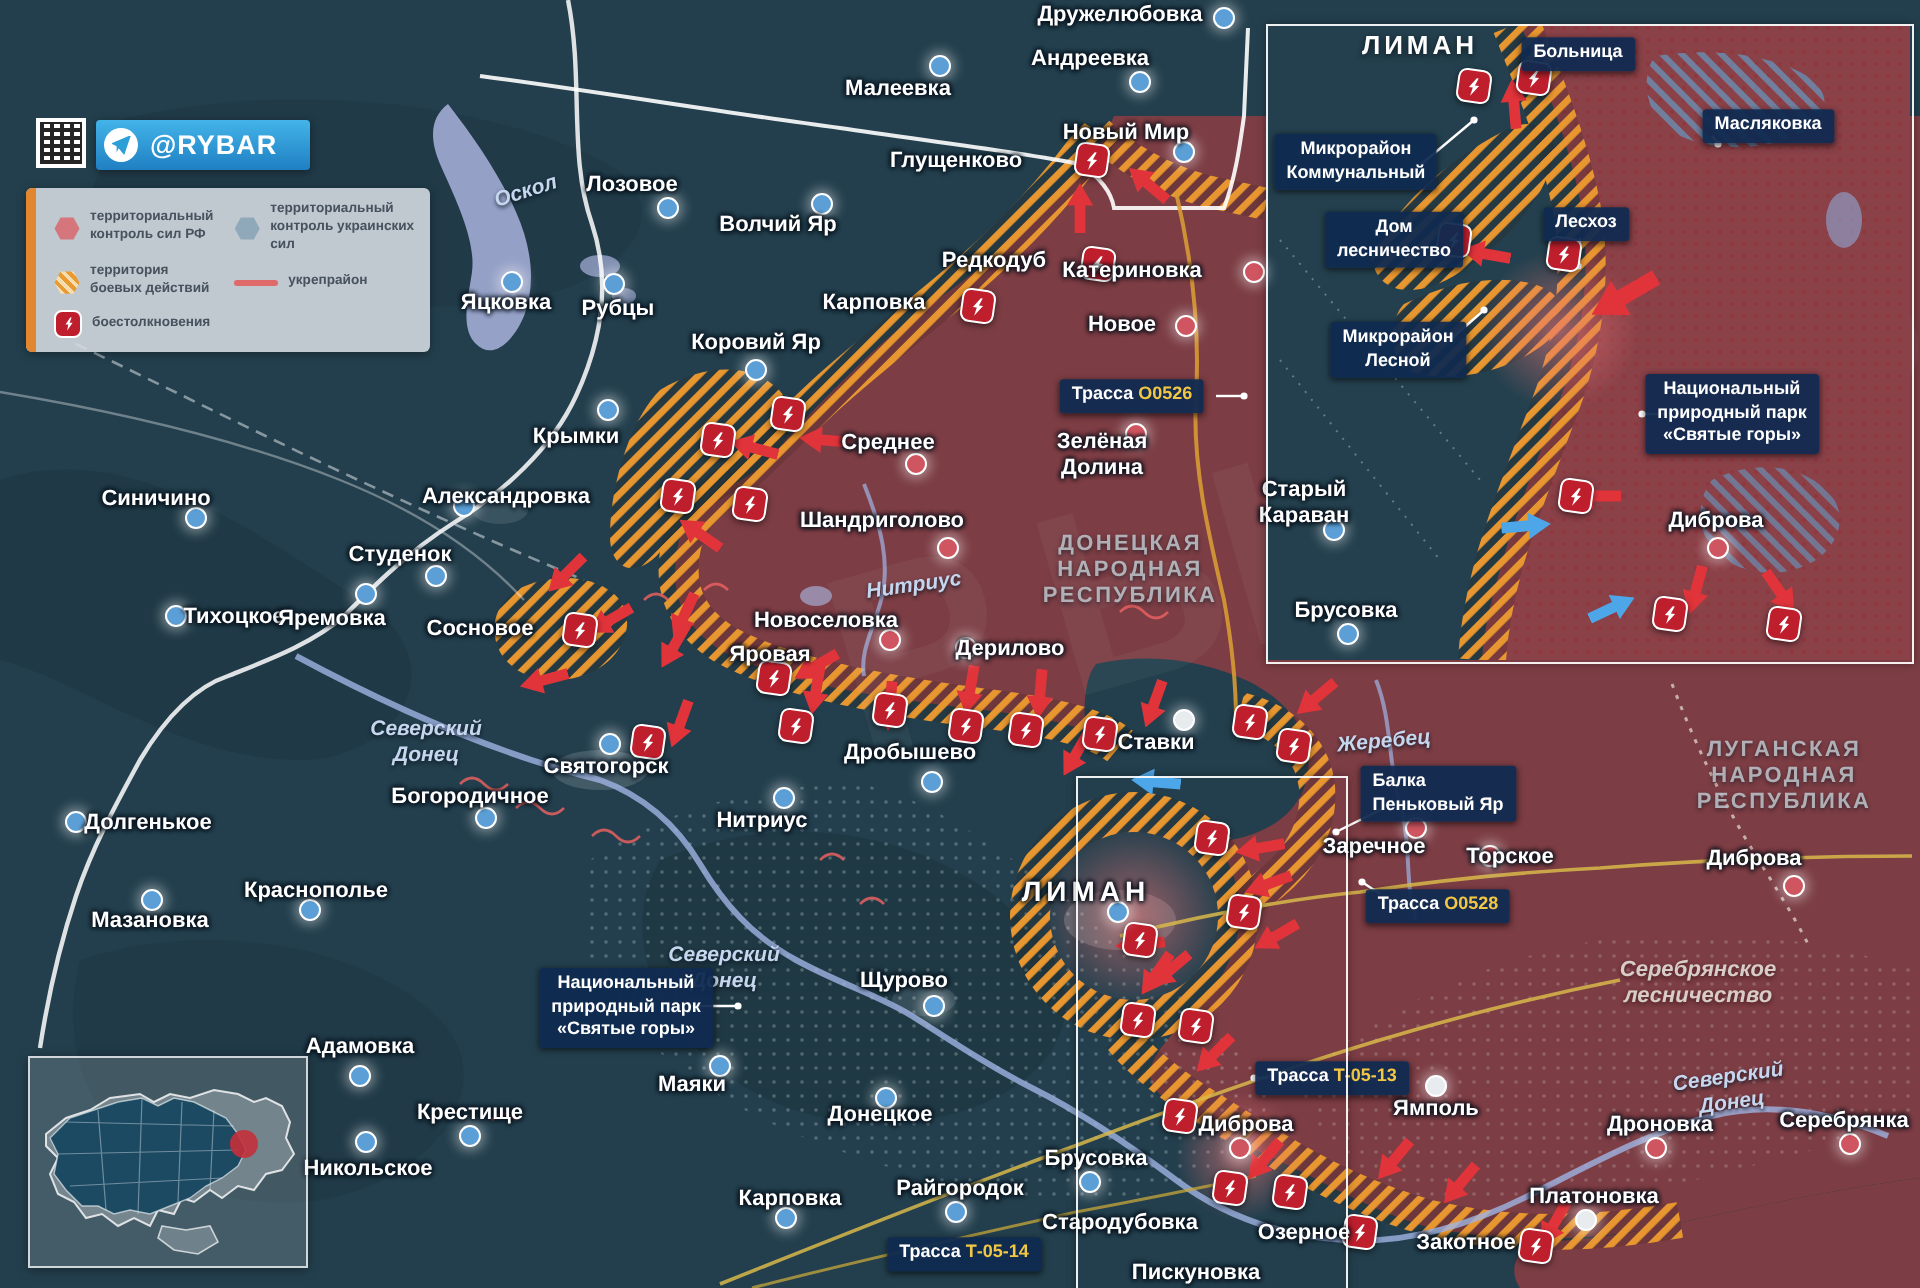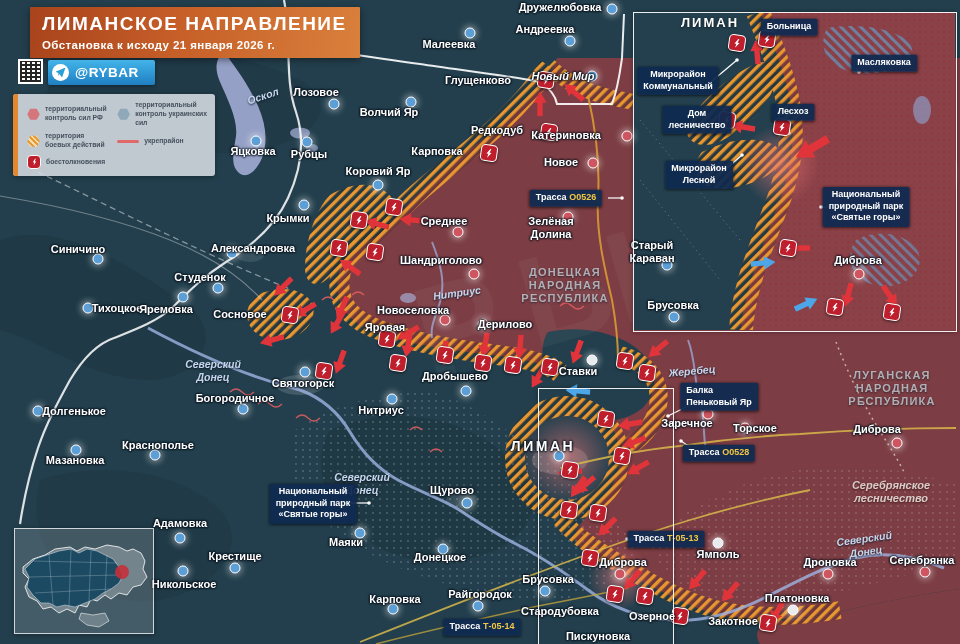--- a/index.html
+++ b/index.html
@@ -440,21 +440,21 @@
           <path d="M6.2,0.5 L1.5,7.5 L4.3,7.5 L3.2,13.5 L8.6,5.8 L5.6,5.8 L7.6,0.5 Z" fill="#fff"></path>
         </svg>
       </div>
       <div class="marker ua" style="left: 612px; top: 9px; position: absolute;"></div>
       <div class="lbl town" style="left: 560px; top: 8px; position: absolute;">Дружелюбовка</div>
       <div class="marker ua" style="left: 570px; top: 41px; position: absolute;"></div>
       <div class="lbl town" style="left: 545px; top: 30px; position: absolute;">Андреевка</div>
       <div class="marker ua" style="left: 470px; top: 33px; position: absolute;"></div>
       <div class="lbl town" style="left: 449px; top: 45px; position: absolute;">Малеевка</div>
       <div class="marker ua" style="left: 592px; top: 76px; position: absolute;"></div>
-      <div class="lbl town" style="left: 563px; top: 77px; position: absolute; font-style: italic;">Новый Мир</div>
+      <div class="lbl town" style="left: 563px; top: 67px; position: absolute;">Новый Мир</div>
       <div class="lbl town" style="left: 478px; top: 81px; position: absolute;">Глущенково</div>
       <div class="marker ua" style="left: 334px; top: 104px; position: absolute;"></div>
       <div class="lbl town" style="left: 316px; top: 93px; position: absolute;">Лозовое</div>
       <div class="marker ua" style="left: 411px; top: 102px; position: absolute;"></div>
       <div class="lbl town" style="left: 389px; top: 113px; position: absolute;">Волчий Яр</div>
       <div class="lbl town" style="left: 497px; top: 131px; position: absolute;">Редкодуб</div>
       <div class="marker rf" style="left: 627px; top: 136px; position: absolute;"></div>
       <div class="lbl town" style="left: 566px; top: 136px; position: absolute;">Катериновка</div>
       <div class="lbl town" style="left: 437px; top: 152px; position: absolute;">Карповка</div>
       <div class="marker rf" style="left: 593px; top: 163px; position: absolute;"></div>
@@ -561,21 +561,21 @@
 РЕСПУБЛИКА</div>
       <div class="lbl river" style="left: 263px; top: 96px; position: absolute; transform: translate(-50%, -50%) rotate(-18deg);">Оскол</div>
       <div class="lbl river" style="left: 213px; top: 371px; position: absolute;">Северский
 Донец</div>
       <div class="lbl river" style="left: 457px; top: 293px; position: absolute; transform: translate(-50%, -50%) rotate(-8deg);">Нитриус</div>
       <div class="lbl river" style="left: 362px; top: 484px; position: absolute;">Северский
 Донец</div>
       <div class="lbl river" style="left: 692px; top: 371px; position: absolute; transform: translate(-50%, -50%) rotate(-5deg);">Жеребец</div>
       <div class="lbl river" style="left: 865px; top: 545px; position: absolute; transform: translate(-50%, -50%) rotate(-8deg);">Северский
 Донец</div>
-      <div class="lbl forest" style="left: 891px; top: 492px; position: absolute;">Серебрянское
+      <div class="lbl forest" style="left: 849px; top: 492px; position: absolute;">Серебрянское
 лесничество</div>
       <div class="lbl inset-title" style="left: 710px; top: 23px; position: absolute;">ЛИМАН</div>
       <div class="callout" style="left: 789px; top: 27px; position: absolute;">Больница</div>
       <div class="callout" style="left: 884px; top: 63px; position: absolute;">Масляковка</div>
       <div class="callout" style="left: 678px; top: 81px; position: absolute;">Микрорайон
 Коммунальный</div>
       <div class="callout" style="left: 697px; top: 120px; position: absolute;">Дом
 лесничество</div>
       <div class="callout" style="left: 793px; top: 112px; position: absolute;">Лесхоз</div>
       <div class="callout" style="left: 699px; top: 175px; position: absolute;">Микрорайон
@@ -589,24 +589,20 @@
       <div class="callout left" style="left: 719px; top: 397px; position: absolute;">Балка
 Пеньковый Яр</div>
       <div class="callout" style="left: 566px; top: 198px; position: absolute;"><span>Трасса </span><span class="num">О0526</span></div>
       <div class="callout" style="left: 719px; top: 453px; position: absolute;"><span>Трасса </span><span class="num">О0528</span></div>
       <div class="callout" style="left: 666px; top: 539px; position: absolute;"><span>Трасса </span><span class="num">Т-05-13</span></div>
       <div class="callout" style="left: 482px; top: 627px; position: absolute;"><span>Трасса </span><span class="num">Т-05-14</span></div>
       <div class="frame" style="left: 633px; top: 12px; position: absolute; width: 322px; height: 318px;"></div>
       <div class="frame" style="left: 538px; top: 388px; position: absolute; width: 134px; height: 256px;"></div>
     </div>
 
-  <div id="banner">
-    <div class="title">ЛИМАНСКОЕ НАПРАВЛЕНИЕ</div>
-    <div class="subtitle">Обстановка к исходу 21 января 2026 г.</div>
-  </div>
   <div id="qr">
       <div class="px"></div>
     </div>
   <div id="tg">
     <span class="circ">
         <span class="plane"></span>
       </span>
     <span class="handle">@RYBAR</span>
   </div>
 

